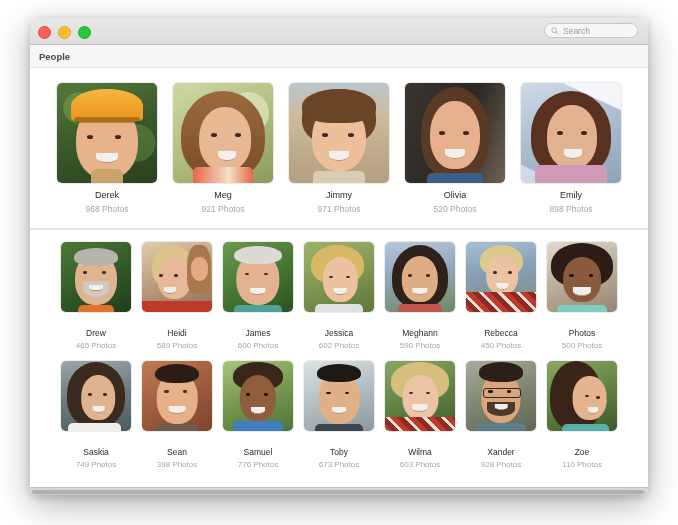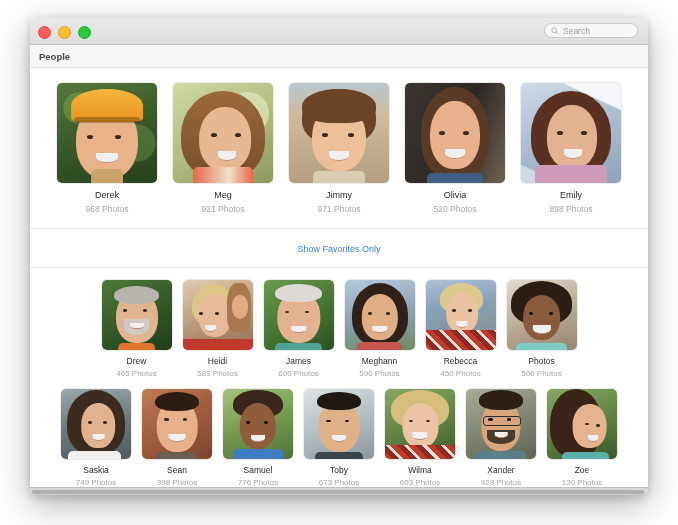--- a/index.html
+++ b/index.html
@@ -182,21 +182,21 @@
     gap: 10px;
     padding: 12px 0 0 0;
   }
   .grid-row {
     display: flex;
     justify-content: center;
     gap: 11px;
   }
   .person.small { width: 70px; }
   .person.small .thumb { width: 70px; height: 70px; border-radius: 5px; }
-  .person.small .name { margin-top: 6px; font-size: 8.5px; }
+  .person.small .name { margin-top: 16px; font-size: 8.5px; }
   .person.small .count { margin-top: 2px; font-size: 8px; }
 
   
   .bottom-strip {
     position: absolute;
     left: 0; bottom: 0;
     width: 100%;
     height: 8px;
     background: linear-gradient(180deg,#d8d8d8 0%, #c9c9c9 100%);
     border-top: 1px solid #bdbdbd;
@@ -347,23 +347,20 @@
             </div>
           </div>
           <div class="name">Emily</div>
           <div class="count">898 Photos</div>
         </div>
 
       </div>
 
       <div class="divider"></div>
 
-      <div class="fav-link-wrap">
-        <span class="fav-link">Show Favorites Only</span>
-      </div>
 
       <div class="divider2"></div>
 
       <div class="grid">
 
         <div class="grid-row">
 
           <div class="person small">
             <div class="thumb">
               <div class="face">
@@ -408,20 +405,35 @@
                 <div class="eye" style="left:31%;top:44%;"></div>
                 <div class="eye" style="left:59%;top:44%;"></div>
                 <div class="mouth" style="top:66%;width:22%;"></div>
                 <div style="position:absolute;left:16%;top:90%;width:68%;height:10%;background:#4fa394;border-radius:5px 5px 0 0;"></div>
               </div>
             </div>
             <div class="name">James</div>
             <div class="count">600 Photos</div>
           </div>
 
+          <div class="person small">
+            <div class="thumb">
+              <div class="face">
+                <div class="bg" style="background:linear-gradient(160deg,#9fb26b 0%,#7e9550 55%,#5d7639 100%)"></div>
+                <div class="hair" style="left:10%;top:4%;width:76%;height:56%;background:#d9b866;"></div>
+                <div class="head" style="width:50%;height:64%;top:22%;transform:translateX(-46%);background:#ecc2a0;"></div>
+                <div class="eye" style="left:36%;top:48%;"></div>
+                <div class="eye" style="left:60%;top:48%;"></div>
+                <div class="mouth" style="left:52%;top:66%;width:18%;"></div>
+                <div style="position:absolute;left:16%;top:88%;width:68%;height:12%;background:#dfe2e4;border-radius:5px 5px 0 0;"></div>
+              </div>
+            </div>
+            <div class="name">Jessica</div>
+            <div class="count">602 Photos</div>
+          </div>
 
           <div class="person small">
             <div class="thumb">
               <div class="face">
                 <div class="bg" style="background:linear-gradient(170deg,#b6c8da 0%,#8fa7bd 45%,#6f8a63 100%)"></div>
                 <div class="hair" style="left:10%;top:4%;width:80%;height:90%;background:#2e2119;"></div>
                 <div class="head" style="width:52%;height:66%;top:20%;transform:translateX(-50%);background:#e0ae84;"></div>
                 <div class="eye" style="left:33%;top:46%;"></div>
                 <div class="eye" style="left:59%;top:46%;"></div>
                 <div class="mouth" style="top:66%;width:22%;"></div>
@@ -572,21 +584,21 @@
                 <div class="bg" style="background:linear-gradient(160deg,#8aa865 0%,#5c7f40 55%,#3c5a2c 100%)"></div>
                 <div class="hair" style="left:4%;top:0%;width:74%;height:98%;background:#3a2418;"></div>
                 <div class="head" style="width:48%;height:62%;top:22%;transform:translateX(-28%);background:#e5b48e;"></div>
                 <div class="eye" style="left:54%;top:48%;"></div>
                 <div class="eye" style="left:70%;top:50%;"></div>
                 <div class="mouth" style="left:66%;top:66%;width:14%;"></div>
                 <div style="position:absolute;left:22%;top:90%;width:66%;height:10%;background:#58b0a8;border-radius:5px 5px 0 0;"></div>
               </div>
             </div>
             <div class="name">Zoe</div>
-            <div class="count">130 Photos</div>
+            <div class="count">110 Photos</div>
           </div>
 
         </div>
       </div>
 
       <div class="bottom-strip">
         <div class="scroll-thumb"></div>
       </div>
 
     </div>

